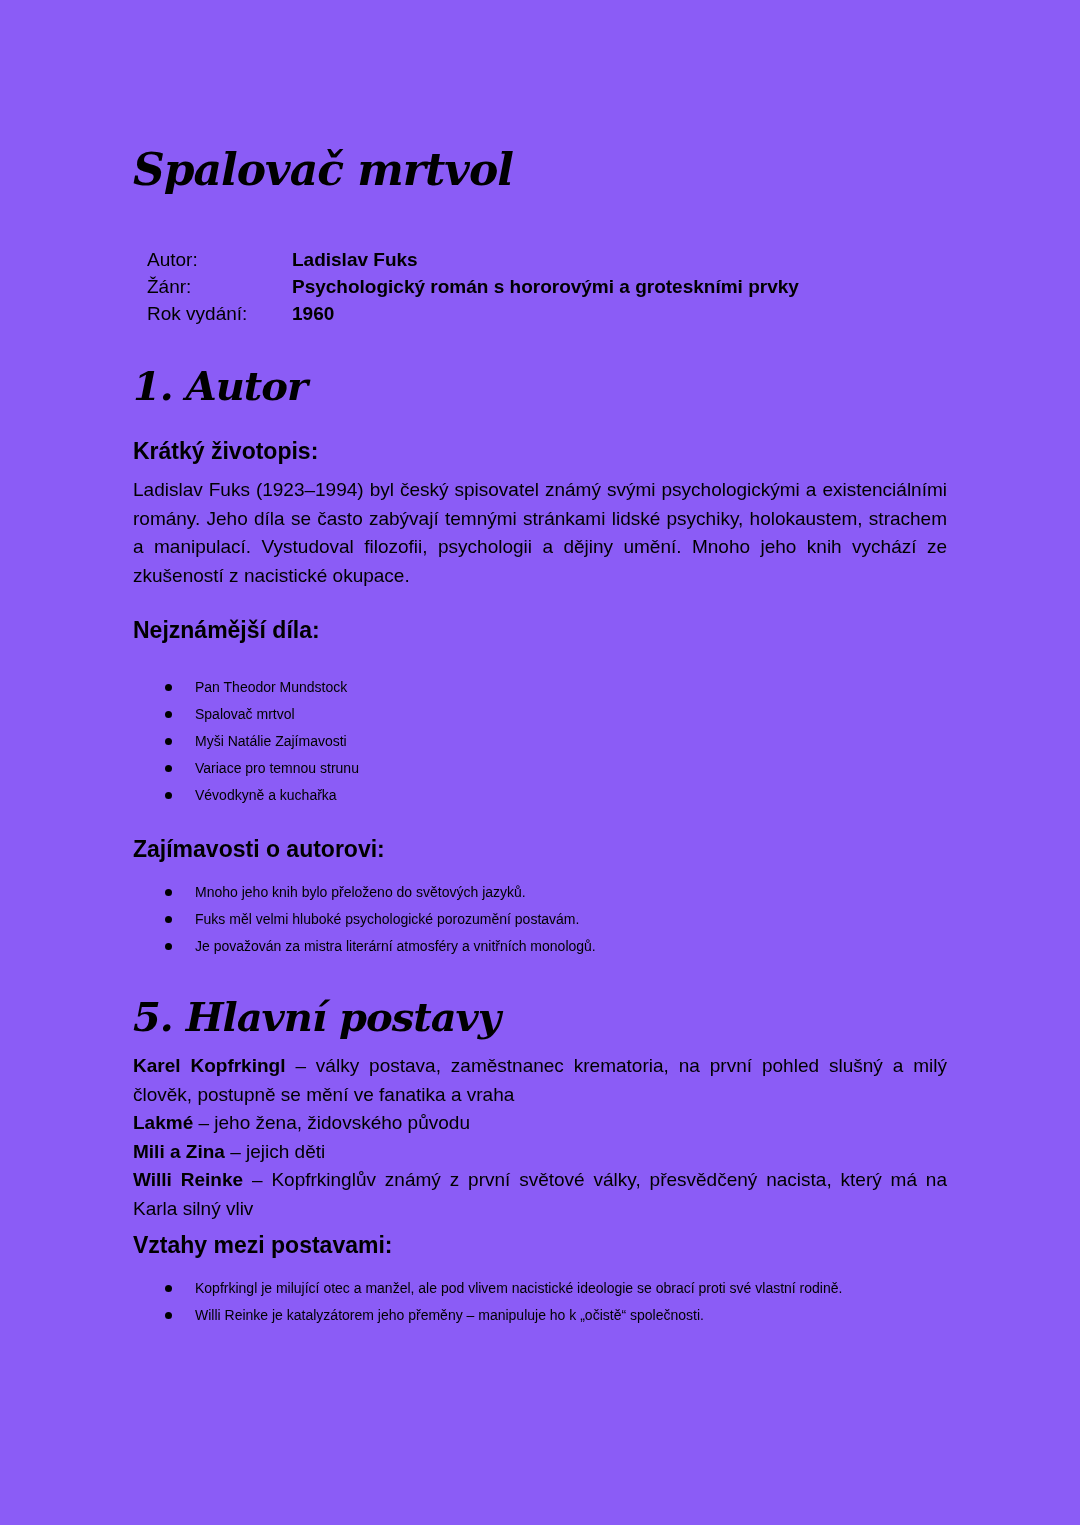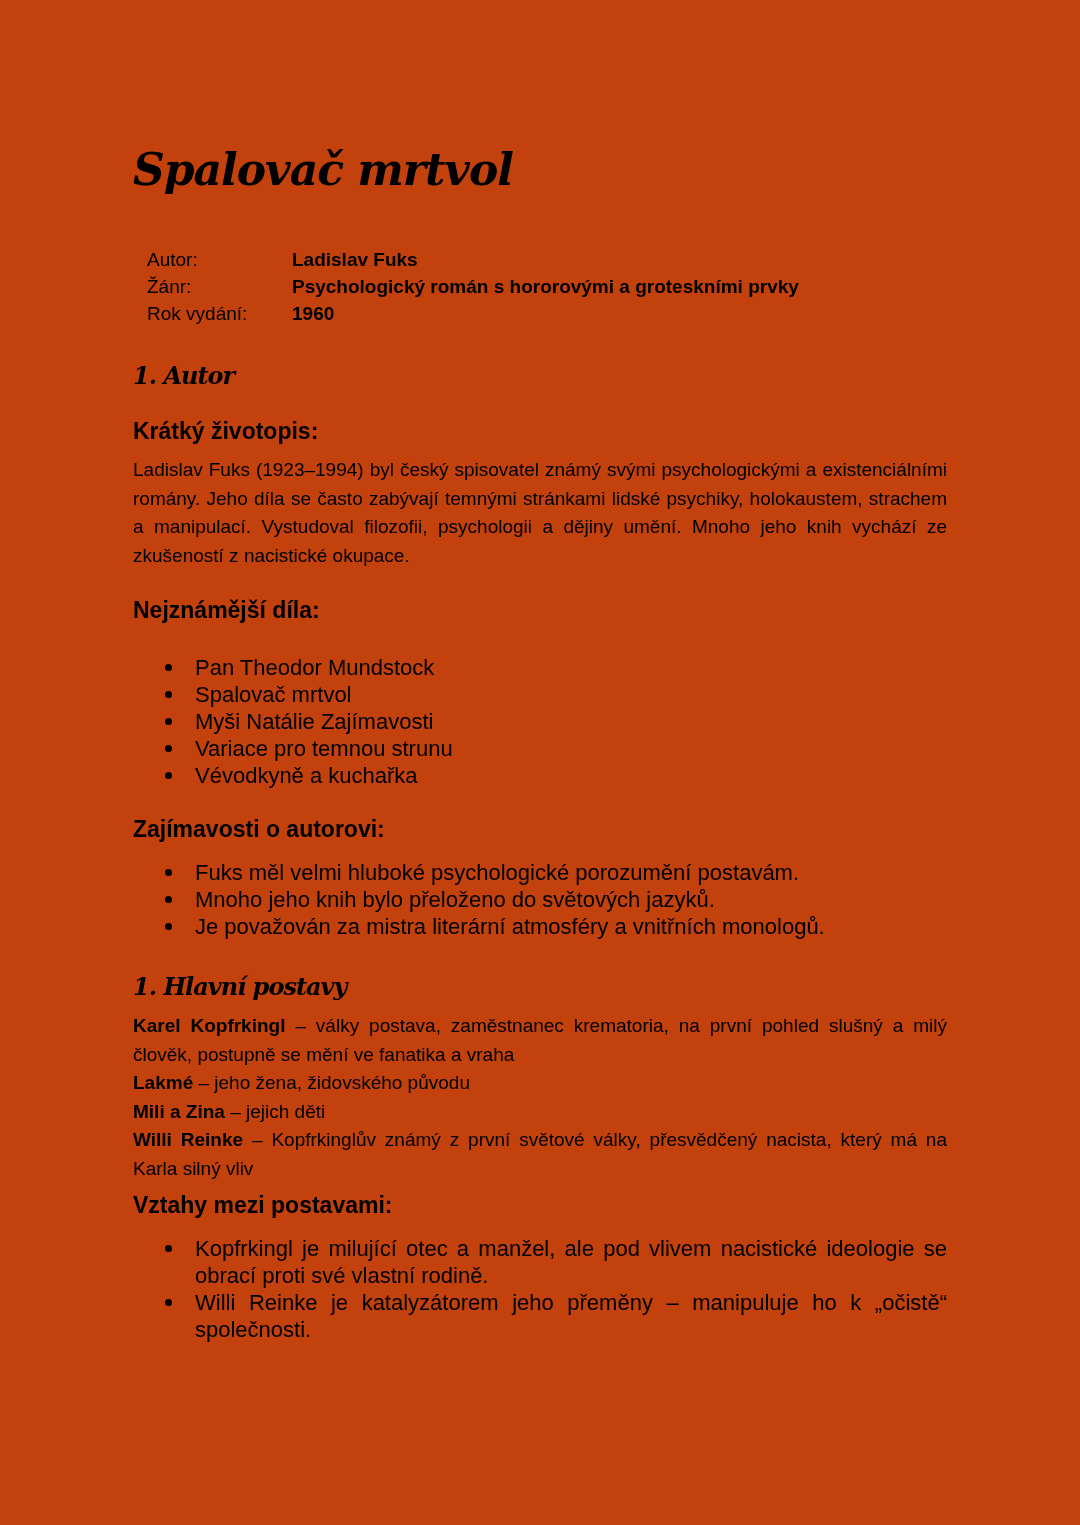--- a/index.html
+++ b/index.html
@@ -8,41 +8,41 @@
   body {
     font-family: "Liberation Sans", sans-serif;
     color: #000000;
     -webkit-font-smoothing: antialiased;
   }
   .page {
     position: relative;
     width: 1080px;
     height: 1525px;
     margin: 0 auto;
-    background: #c2410c;
+    background: #8b5cf6;
     overflow: hidden;
   }
   .doc {
     padding: 145px 133px 0 133px;
   }
 
   
   .script {
     font-family: "DejaVu Serif", serif;
     font-style: italic;
     font-weight: bold;
     letter-spacing: -1px;
   }
   h1.title {
     font-size: 44px;
     line-height: 1.15;
     margin: 0 0 50px 0;
   }
   h2.section {
-    font-size: 24px;
+    font-size: 40px;
     line-height: 1.25;
     margin: 34px 0 0 0;
   }
   h2.section.postavy { margin-top: 32px; }
 
   
   .meta { font-size: 19px; line-height: 27px; }
   .meta-row { display: flex; margin-left: 14px; }
   .meta-label {
     flex: 0 0 145px;
@@ -68,21 +68,21 @@
 
   .chars { margin-top: 10px; }
   .char-entry { font-size: 19px; line-height: 28.5px; }
   .char-entry strong { font-weight: bold; }
 
   
   ul.bullets {
     list-style: none;
     margin: 0;
     padding: 0;
-    font-size: 22px;
+    font-size: 14px;
     line-height: 27px;
   }
   ul.bullets.works { margin-top: 28px; }
   ul.bullets.facts { margin-top: 14px; }
   ul.bullets.relations { margin-top: 14px; }
   ul.bullets li {
     position: relative;
     padding-left: 62px;
   }
   ul.bullets li::before {
@@ -129,26 +129,26 @@
     <ul class="bullets works">
       <li>Pan Theodor Mundstock</li>
       <li>Spalovač mrtvol</li>
       <li>Myši Natálie Zajímavosti</li>
       <li>Variace pro temnou strunu</li>
       <li>Vévodkyně a kuchařka</li>
     </ul>
 
     <h3 class="subhead">Zajímavosti o autorovi:</h3>
     <ul class="bullets facts">
+      <li>Mnoho jeho knih bylo přeloženo do světových jazyků.</li>
       <li>Fuks měl velmi hluboké psychologické porozumění postavám.</li>
-      <li>Mnoho jeho knih bylo přeloženo do světových jazyků.</li>
       <li>Je považován za mistra literární atmosféry a vnitřních monologů.</li>
     </ul>
 
-    <h2 class="section script postavy">1. Hlavní postavy</h2>
+    <h2 class="section script postavy">5. Hlavní postavy</h2>
 
     <div class="chars">
       <p class="char-entry justify"><strong>Karel Kopfrkingl</strong><span> – války postava, zaměstnanec krematoria, na první pohled slušný a milý člověk, postupně se mění ve fanatika a vraha</span></p>
       <p class="char-entry justify"><strong>Lakmé</strong><span> – jeho žena, židovského původu</span></p>
       <p class="char-entry justify"><strong>Mili a Zina</strong><span> – jejich děti</span></p>
       <p class="char-entry justify"><strong>Willi Reinke</strong><span> – Kopfrkinglův známý z první světové války, přesvědčený nacista, který má na Karla silný vliv</span></p>
     </div>
 
     <h3 class="subhead vztahy">Vztahy mezi postavami:</h3>
     <ul class="bullets relations">

